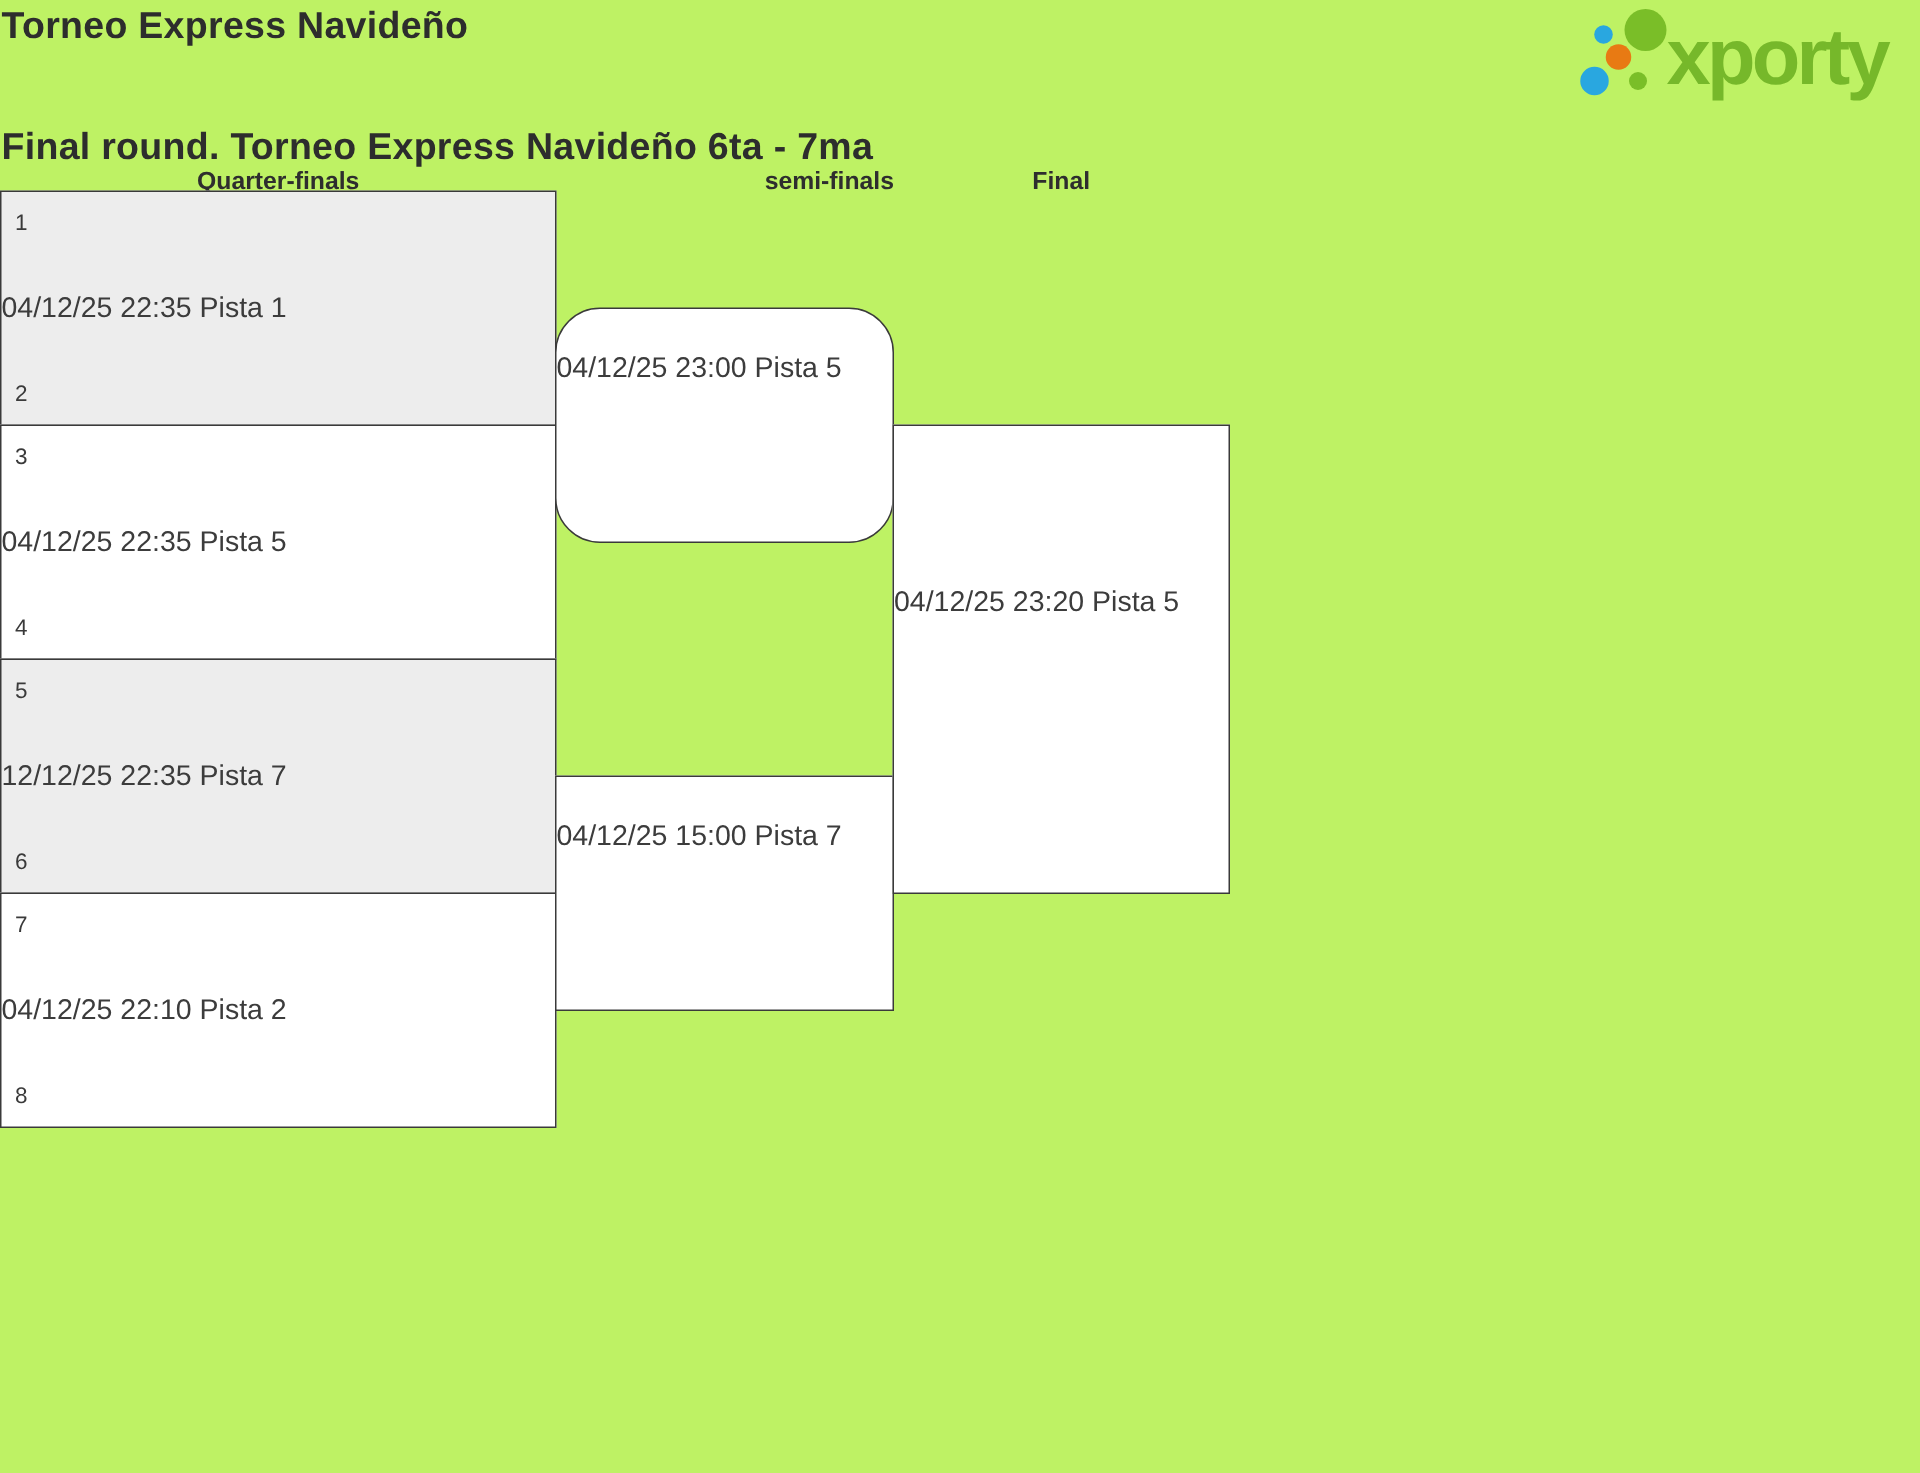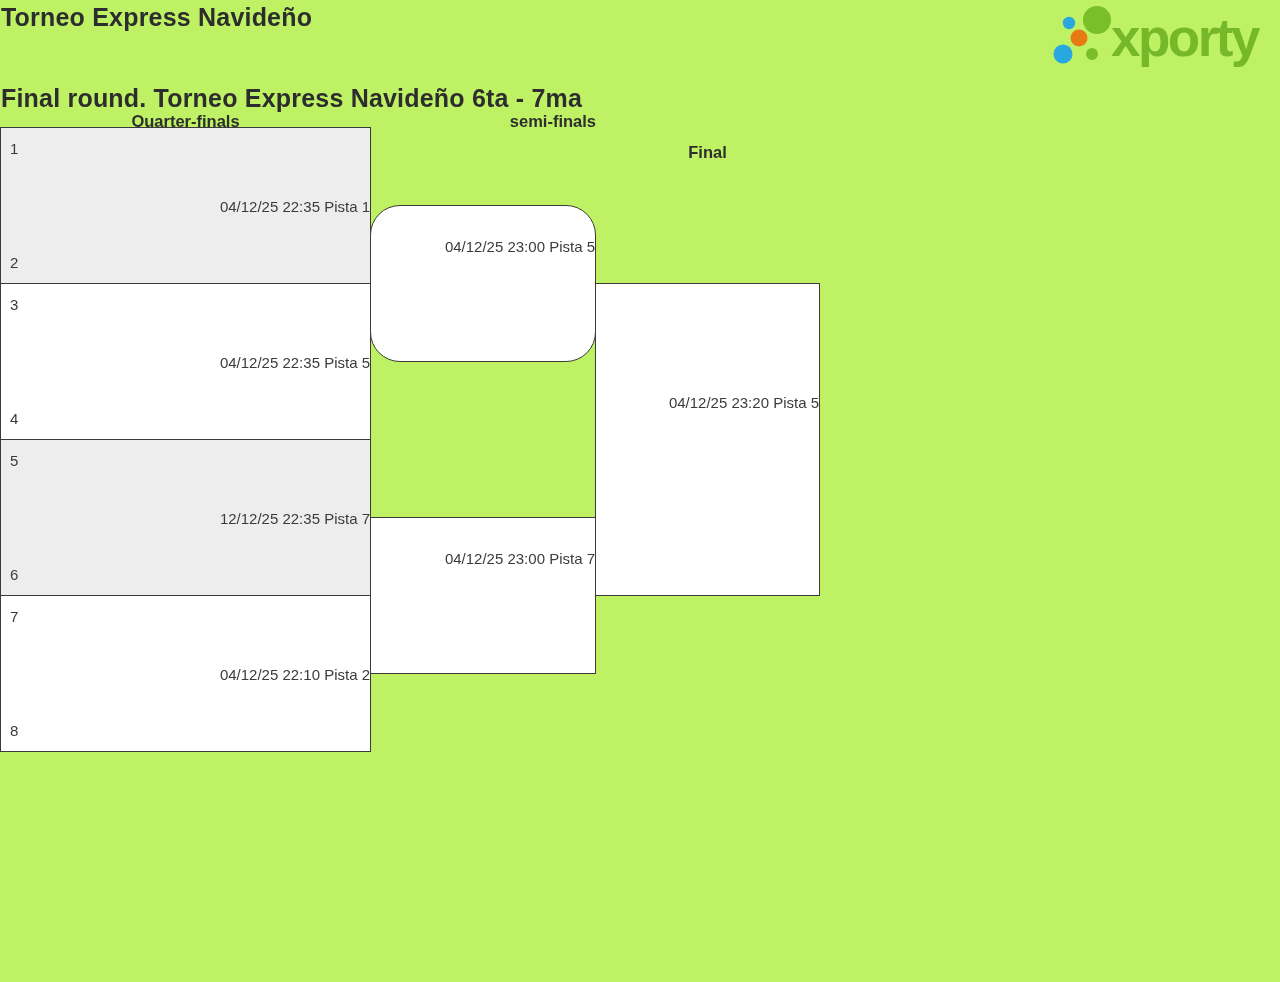--- a/index.html
+++ b/index.html
@@ -38,21 +38,21 @@
   .round-header {
     position: absolute;
     top: 112px;
     text-align: center;
     font-size: 16.5px;
     font-weight: 600;
     color: #2e2e2e;
   }
   .round-header.qf { left: 0; width: 371px; }
   .round-header.sf { left: 370px; width: 226px; text-align: right; }
-  .round-header.fin { left: 595px; width: 225px; margin-top: 31px; }
+  .round-header.fin { left: 595px; width: 225px; }
 
   
   .match {
     position: absolute;
     background: #ffffff;
     border: 1px solid #3a3a3a;
     box-sizing: border-box;
   }
   .match.shaded { background: #ededed; }
 
@@ -73,22 +73,22 @@
     color: #3a3a3a;
     line-height: 15px;
   }
   .seed.top { top: 13px; }
   .seed.bottom { bottom: 13px; }
 
   .schedule {
     position: absolute;
     left: 0;
     right: 0;
-    text-align: right;
-    font-size: 15px;
+    text-align: left;
+    font-size: 19px;
     color: #3c3c3c;
     transform: translateY(-50%);
     white-space: nowrap;
   }
   .match.qf1 .schedule, .match.qf2 .schedule,
   .match.qf3 .schedule, .match.qf4 .schedule { top: 78px; }
   .match.sf1 .schedule, .match.sf2 .schedule { top: 40px; }
   .match.final .schedule { top: 118px; }
 </style>
 </head>
@@ -136,20 +136,20 @@
     <span class="seed top">7</span>
     <span class="schedule">04/12/25 22:10 Pista 2</span>
     <span class="seed bottom">8</span>
   </div>
 
   <div class="match sf1">
     <span class="schedule">04/12/25 23:00 Pista 5</span>
   </div>
 
   <div class="match sf2">
-    <span class="schedule">04/12/25 23:00 Pista 7</span>
+    <span class="schedule">04/12/25 15:00 Pista 7</span>
   </div>
 
   <div class="match final">
     <span class="schedule">04/12/25 23:20 Pista 5</span>
   </div>
 
 </div>
 
 </body></html>

